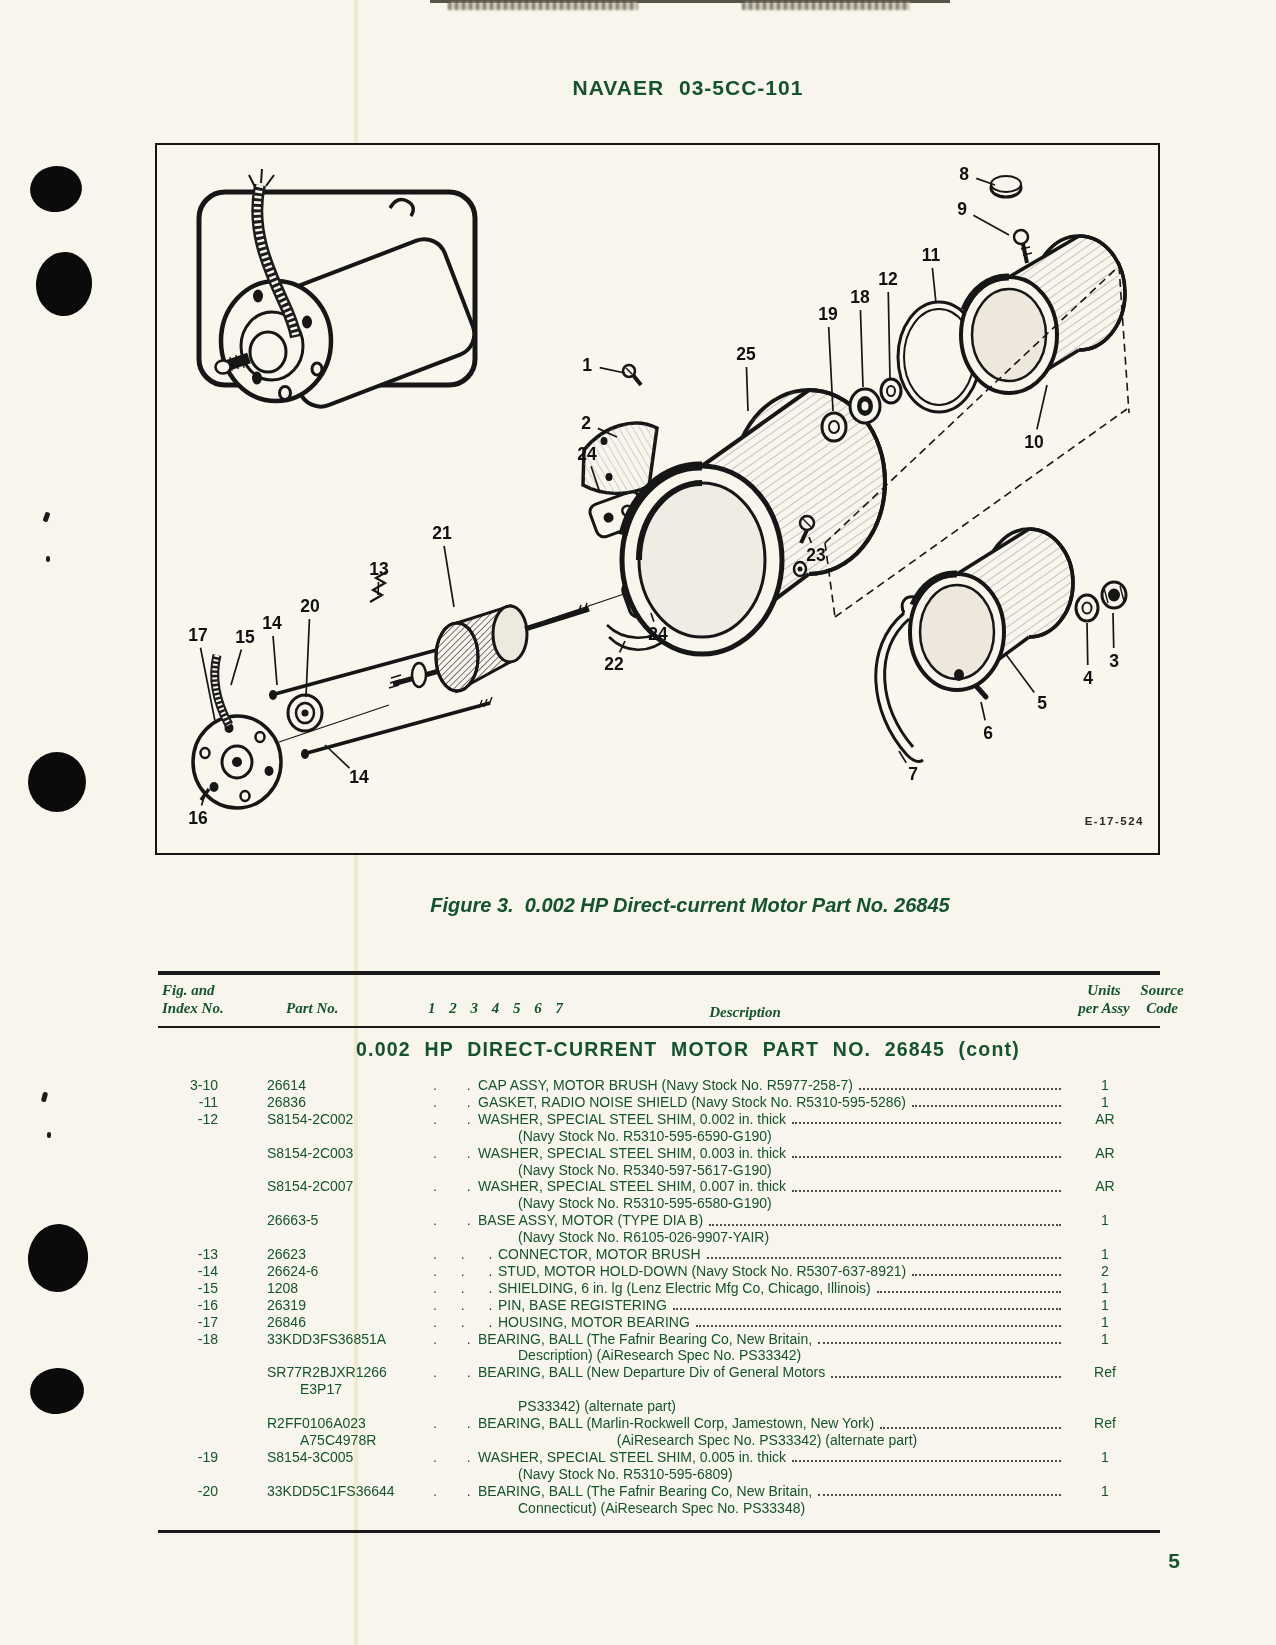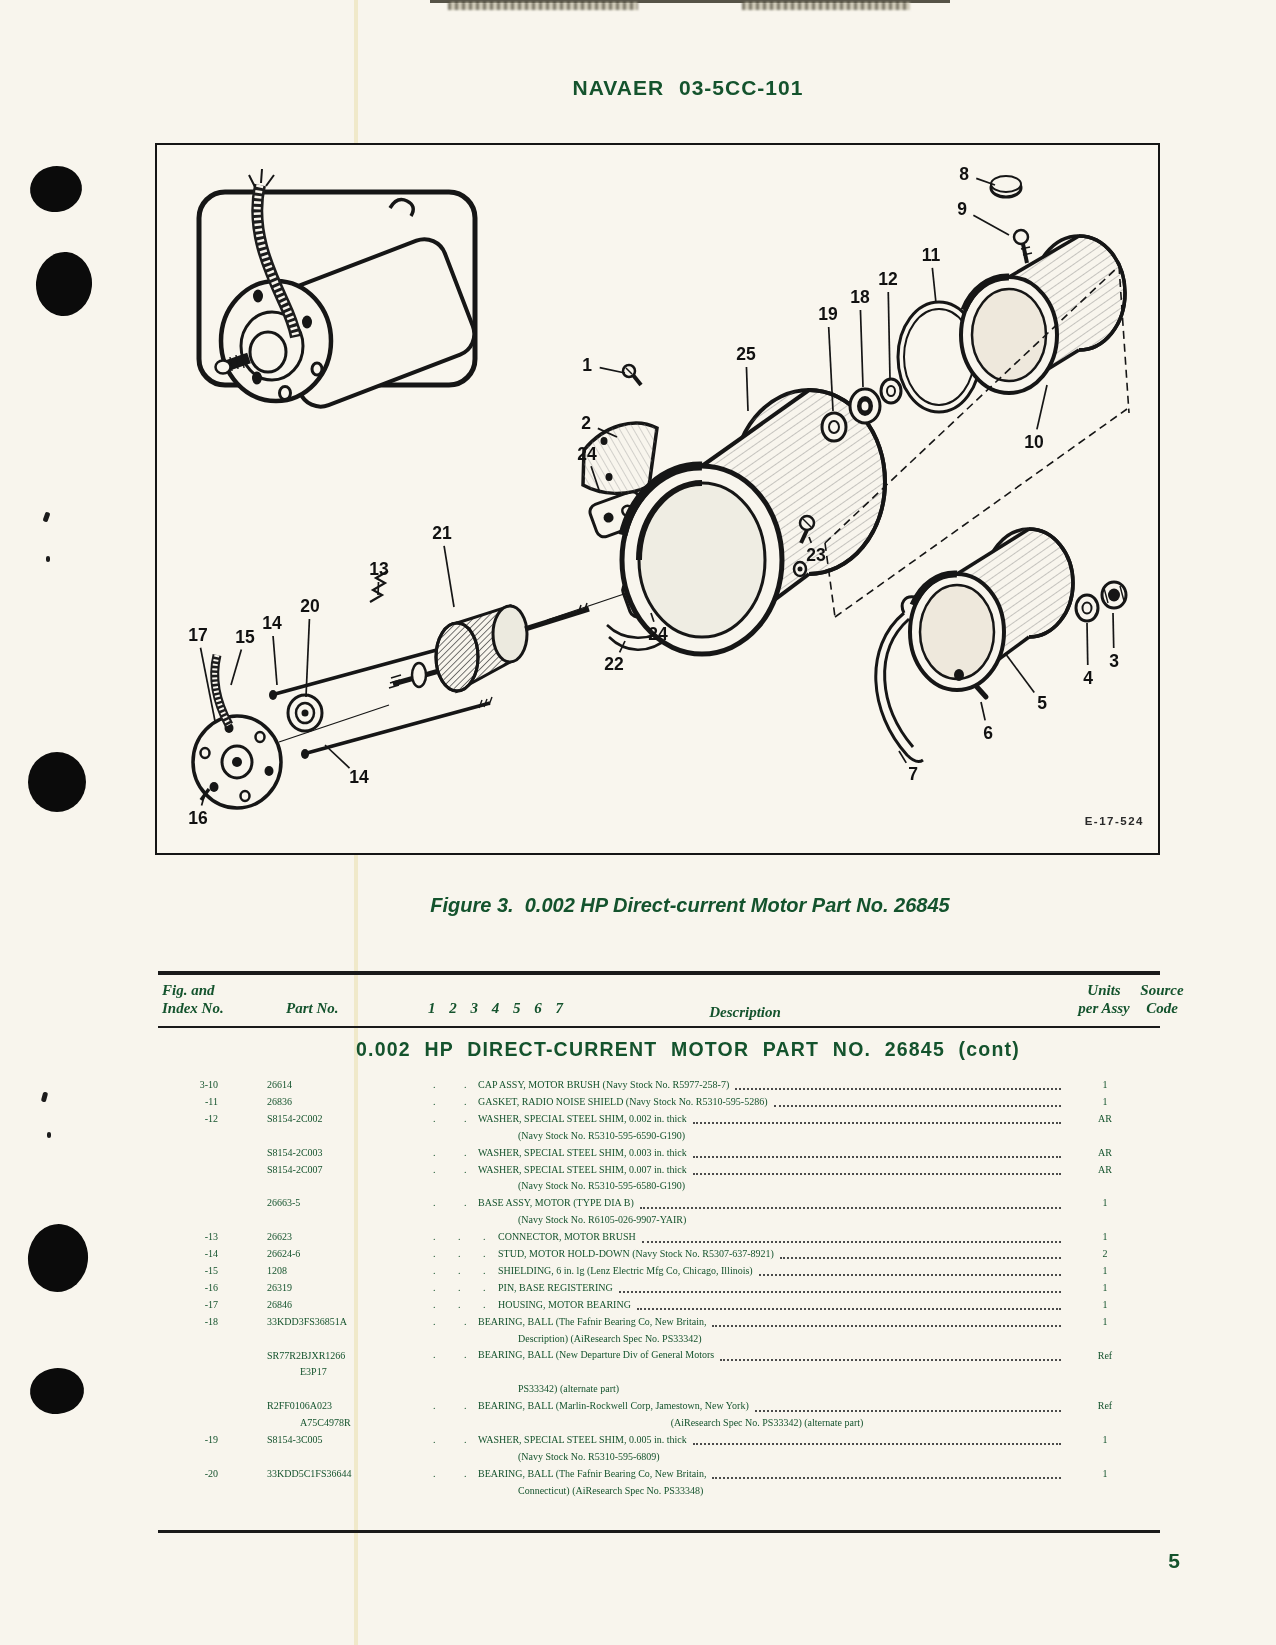--- a/index.html
+++ b/index.html
@@ -35,21 +35,21 @@
   .th-figindex{left:162px;top:981px;}
   .th-part{left:286px;top:999px;}
   .th-ind{left:428px;top:999px;word-spacing:10px;}
   .th-desc{left:645px;top:1003px;width:200px;text-align:center;}
   .th-units{left:1058px;top:981px;width:92px;text-align:center;}
   .th-source{left:1120px;top:981px;width:84px;text-align:center;}
   .section-title{position:absolute;left:88px;top:1038px;width:1200px;text-align:center;
     font-weight:bold;font-size:19.5px;letter-spacing:1.2px;word-spacing:7px;}
   
   .rows{position:absolute;left:160px;top:1077px;width:1000px;
-    font-family:Liberation Serif, serif;font-size:10px;}
+    font-family:Liberation Sans, sans-serif;font-size:14px;}
   .t-row{position:relative;height:16.92px;line-height:16.92px;white-space:nowrap;}
   .c-idx{position:absolute;left:0;top:0;width:58px;text-align:right;}
   .c-part{position:absolute;left:107px;top:0;}
   .c-part.ind{left:140px;}
   .c-desc{position:absolute;left:273px;top:0;width:632px;height:100%;display:flex;align-items:flex-end;}
   .c-desc.pad-a{padding-left:85px;width:547px;}
   .c-desc.pad-b{padding-left:36px;width:596px;justify-content:center;}
   .c-dots{display:inline-block;width:45px;letter-spacing:13px;flex:none;}
   .c-dots.d3{width:65px;letter-spacing:10px;}
   .c-text{flex:none;margin-top:40px;}
@@ -376,20 +376,25 @@
       <div class="t-row">
         <span class="c-part">S8154-2C003</span>
         <div class="c-desc">
           <span class="c-dots">. .</span>
           <span class="c-text">WASHER, SPECIAL STEEL SHIM, 0.003 in. thick</span>
           <span class="c-leader"></span>
         </div>
         <span class="c-units">AR</span>
       </div>
       <div class="t-row">
+        <div class="c-desc pad-a">
+          <span class="c-text">(Navy Stock No. R5340-597-5617-G190)</span>
+        </div>
+      </div>
+      <div class="t-row">
         <span class="c-part">S8154-2C007</span>
         <div class="c-desc">
           <span class="c-dots">. .</span>
           <span class="c-text">WASHER, SPECIAL STEEL SHIM, 0.007 in. thick</span>
           <span class="c-leader"></span>
         </div>
         <span class="c-units">AR</span>
       </div>
       <div class="t-row">
         <div class="c-desc pad-a">

